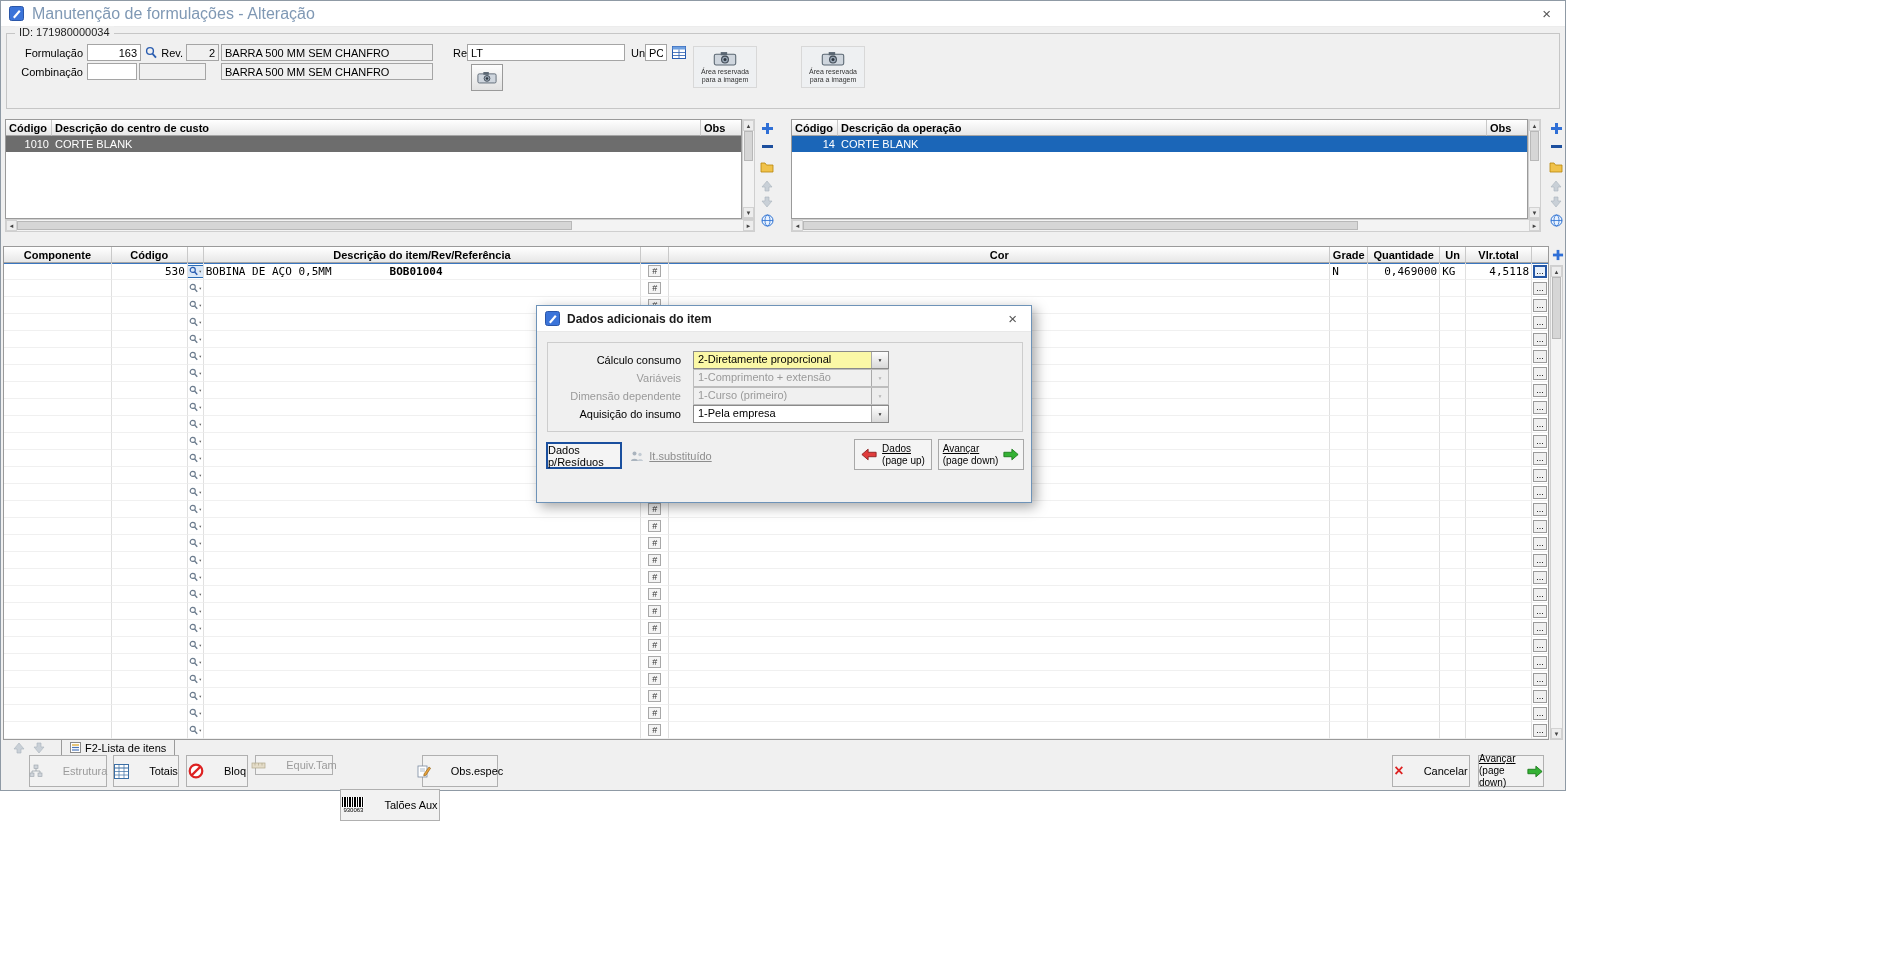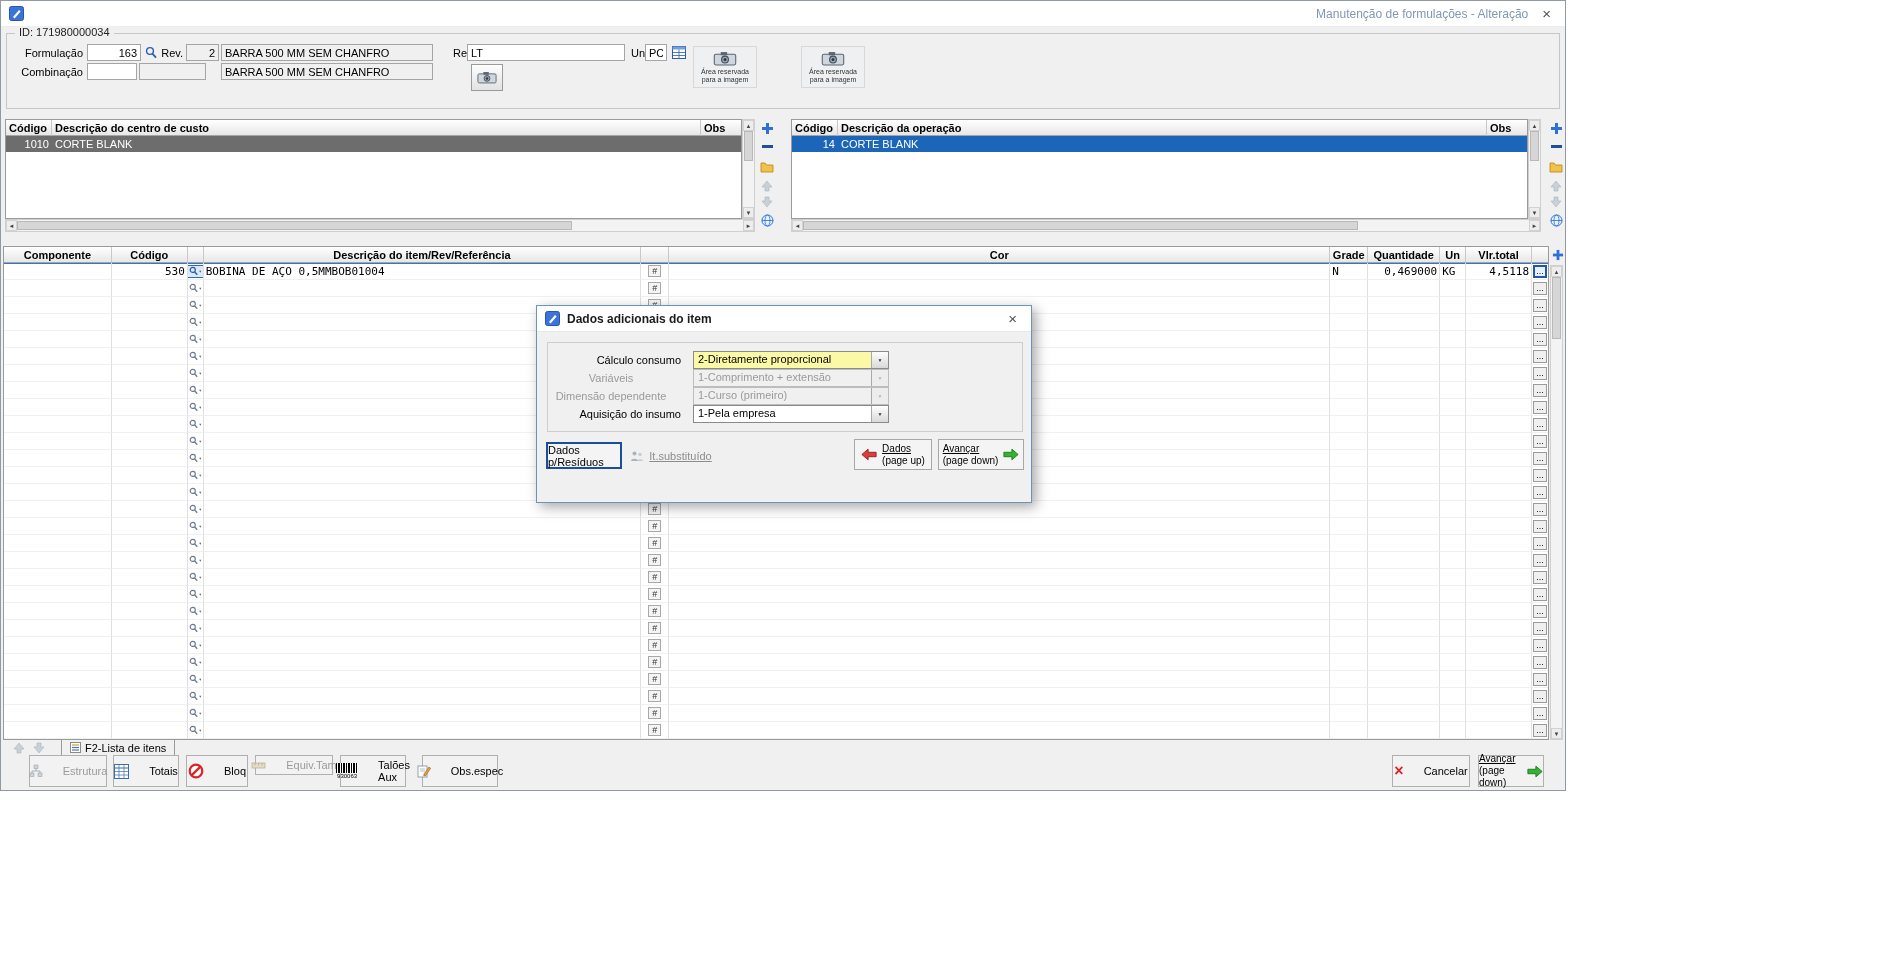--- a/index.html
+++ b/index.html
@@ -4,21 +4,21 @@
 <style>
   *{margin:0;padding:0;box-sizing:border-box;}
   html,body{background:#fff;}
   body{width:1902px;height:957px;position:relative;overflow:hidden;
        font-family:"Liberation Sans",sans-serif;font-size:11px;color:#000;}
 
   .window{position:absolute;left:0;top:0;width:1566px;height:791px;background:#f0f0f0;border:1px solid #8f9aa5;}
 
   
   .titlebar{position:absolute;left:0;top:0;right:0;height:26px;background:#fff;display:flex;align-items:center;gap:8px;padding:0 8px;border-bottom:1px solid #ececec;}
-  .title-text{color:#7f98b4;font-size:12px;flex:1;white-space:nowrap;text-align:right;}
+  .title-text{color:#7f98b4;font-size:16px;flex:1;white-space:nowrap;}
   .close-x{color:#555;font-size:15px;line-height:15px;padding:0 6px;}
 
   
   .groupbox{position:absolute;left:5px;top:32px;width:1554px;height:76px;border:1px solid #c6c6c6;}
   .legend{position:absolute;top:-8px;left:8px;background:#f0f0f0;padding:0 4px;font-size:11px;color:#222;}
   .lbl{position:absolute;white-space:nowrap;}
   .lbl.r{text-align:right;}
   .inp{position:absolute;height:17px;border:1px solid #a5a5a5;background:#fff;font:11px "Liberation Sans",sans-serif;padding:0 3px;}
   .inp.ro{background:#f0f0f0;}
   .inp.num{text-align:right;}
@@ -58,41 +58,41 @@
   .w-desc{width:438px}.w-hash{width:28px;justify-content:center}.w-cor{width:662px}
   .w-grade{width:38px}.w-qty{width:72px}.w-un{width:26px}.w-vlr{width:66px}
   .w-more{width:16px;border-right:none;padding:0;justify-content:center}
   .ra{justify-content:flex-end;}
   .lkbtn{display:flex;align-items:center;gap:1px;padding:0 1px;height:13px;}
   .lkbtn.focus{border:1px solid #2b6cb5;background:#dce9f7;}
   .lkarr{font-size:5px;color:#555;}
   .hashbtn{width:13px;height:12px;border:1px solid #a8a8a8;background:#f4f4f4;font:9px "Liberation Sans",sans-serif;display:flex;align-items:center;justify-content:center;color:#333;}
   .morebtn{width:14px;height:13px;border:1px solid #9a9a9a;background:#f0f0f0;font:9px "Liberation Sans",sans-serif;display:flex;align-items:center;justify-content:center;line-height:5px;}
   .morebtn.focus{border:2px solid #2456a4;background:#e8f0fa;}
-  .refsp{}
+  .refsp{margin-left:58px;font-weight:bold;}
 
   
   .tab{position:absolute;left:60px;top:738px;height:16px;display:flex;align-items:center;gap:4px;padding:0 8px;background:#f0f0f0;border:1px solid #9a9a9a;border-bottom:none;}
   .btn{position:absolute;display:flex;align-items:center;justify-content:center;gap:20px;background:#f2f2f2;border:1px solid #b0b0b0;font-size:11px;}
   .btn.disabled{color:#9b9b9b;}
   .two{display:flex;flex-direction:column;align-items:flex-start;line-height:12px;font-size:10px;}
   .two .u{text-decoration:underline;}
   .xglyph{color:#d22;font-weight:bold;font-size:16px;line-height:14px;}
   .barcode{width:22px;height:10px;background:repeating-linear-gradient(90deg,#000 0 1px,#fff 1px 2px,#000 2px 4px,#fff 4px 5px);}
   .bcwrap{display:flex;flex-direction:column;align-items:center;line-height:6px;}
   .bcnum{font-size:6px;letter-spacing:0;}
 
   
   .dialog{position:absolute;left:536px;top:305px;width:496px;height:198px;background:#f0f0f0;border:1px solid #6e93b8;box-shadow:4px 4px 12px rgba(0,0,0,.35);}
   .dlg-title{height:26px;background:#fff;display:flex;align-items:center;gap:7px;padding:0 8px;border-bottom:1px solid #e8e8e8;}
   .dlg-title .t{font-weight:bold;font-size:12px;color:#1c1c1c;flex:1;}
   .panel{position:absolute;left:10px;top:36px;width:476px;height:90px;border:1px solid #cdcdcd;}
   .frow{position:absolute;left:4px;width:488px;display:flex;align-items:center;}
   .flabel{width:140px;text-align:right;margin-right:12px;white-space:nowrap;}
-  .flabel.dis{color:#9a9a9a;text-align:center;}
+  .flabel.dis{color:#9a9a9a;}
   .combo{display:flex;align-items:stretch;height:18px;border:1px solid #8a8a8a;background:#fff;width:196px;}
   .combo .cv{flex:1;padding:1px 4px;white-space:nowrap;overflow:hidden;}
   .combo .ca{width:17px;background:linear-gradient(#fefefe,#d9d9d9);border-left:1px solid #a9a9a9;display:flex;align-items:center;justify-content:center;font-size:5px;color:#333;}
   .combo.yellow .cv{background:#fbf8a6;}
   .combo.disabled{border-color:#bdbdbd;color:#9a9a9a;}
   .combo.disabled .cv{background:#f0f0f0;}
   .combo.disabled .ca{color:#b5b5b5;background:#ededed;}
   .dlgbtn{position:absolute;display:flex;align-items:center;justify-content:center;gap:5px;background:#f4f4f4;border:1px solid #a8a8a8;font-size:11px;}
   .dlgbtn.focusring{border:2px solid #1a4f9e;}
   .dlgbtn.disabled{color:#8d8d8d;}
@@ -1119,21 +1119,21 @@
       <svg width="15" height="13" viewBox="0 0 15 13">
           <rect x="1" y="4" width="13" height="5" fill="#e4dcc8" stroke="#b3a98e" stroke-width="0.7"></rect>
           <line x1="4" y1="4" x2="4" y2="6.5" stroke="#b3a98e" stroke-width="0.7"></line>
           <line x1="7.5" y1="4" x2="7.5" y2="6.5" stroke="#b3a98e" stroke-width="0.7"></line>
           <line x1="11" y1="4" x2="11" y2="6.5" stroke="#b3a98e" stroke-width="0.7"></line>
         </svg>
     </span>
     <span>Equiv.Tam</span>
   </div>
 
-  <div class="btn" style="left:339px;top:754px;width:66px;height:32px;">
+  <div class="btn" style="left:339px;top:788px;width:100px;height:32px;">
     <span class="bcwrap">
       <span class="barcode"></span>
       <span class="bcnum">930063</span>
     </span>
     <span>Talões Aux</span>
   </div>
 
   <div class="btn" style="left:421px;top:754px;width:76px;height:32px;">
     <span style="display:flex;">
       <svg width="14" height="14" viewBox="0 0 14 14">

